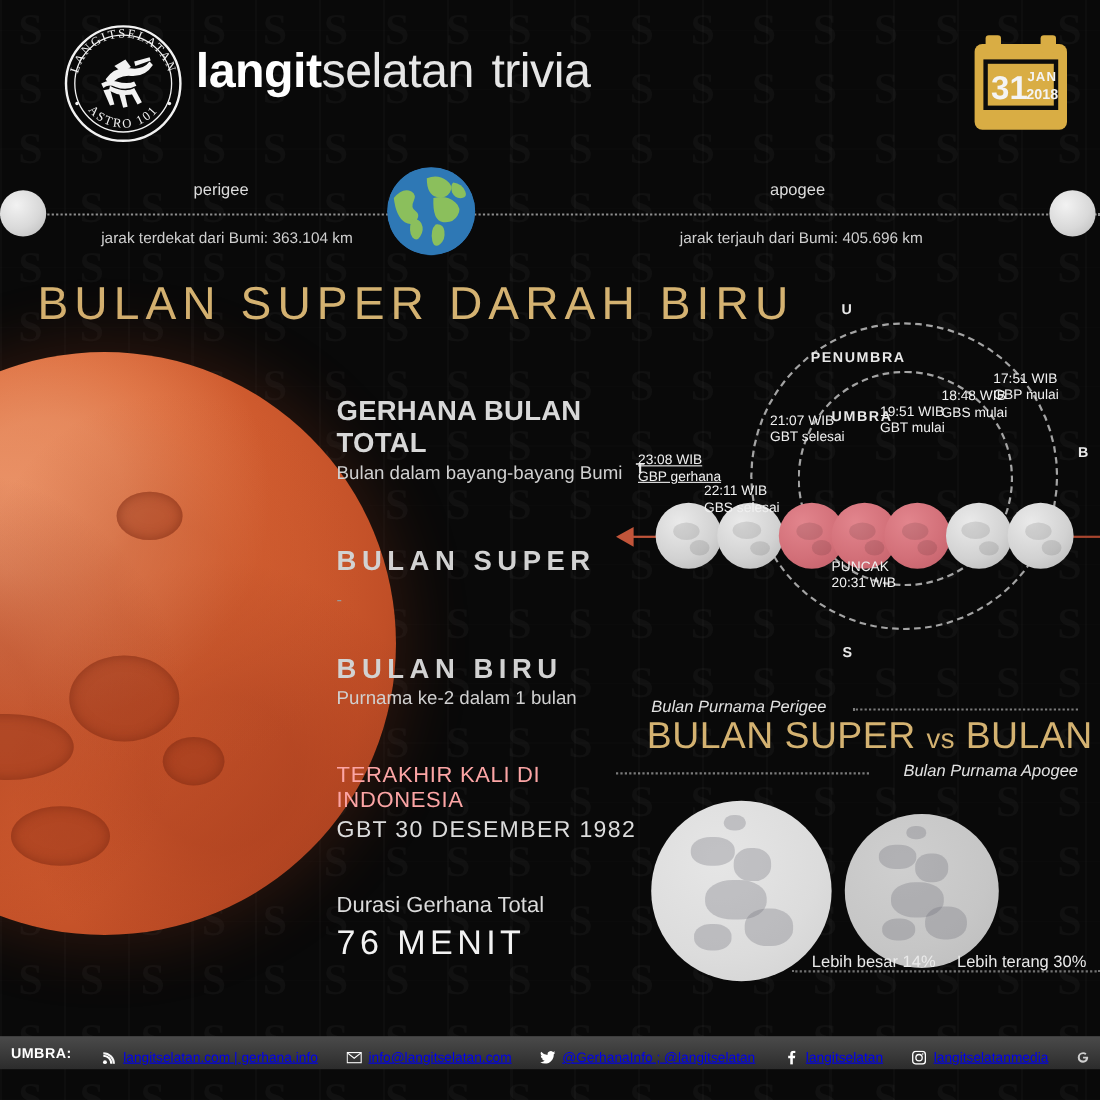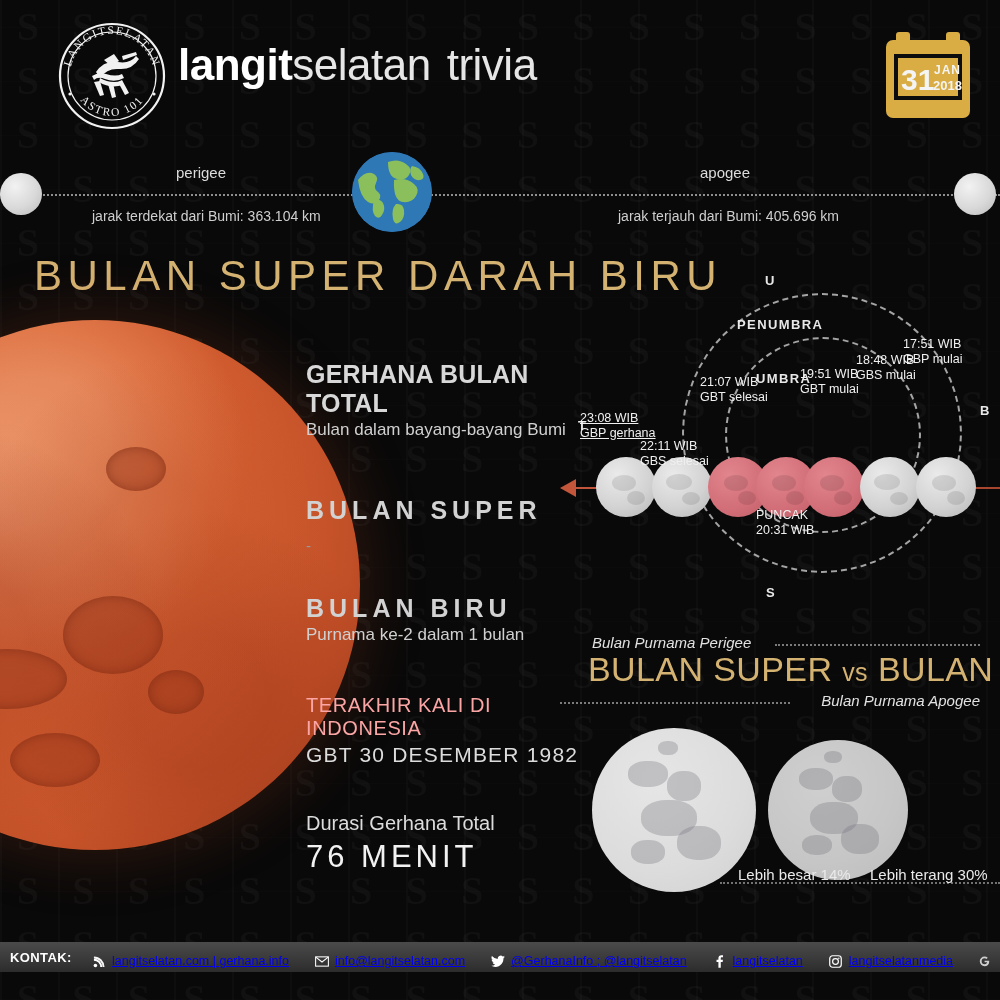--- a/index.html
+++ b/index.html
@@ -770,21 +770,21 @@
     <div class="mare" style="left:52%;top:60%;width:38px;height:30px;"></div>
     <div class="mare" style="left:40%;top:8%;width:18px;height:12px;"></div>
   </div>
 
   <div id="svm-foot-rule"></div>
   <div class="svm-stat" id="stat-besar">Lebih besar 14%</div>
   <div class="svm-stat" id="stat-terang">Lebih terang 30%</div>
 </div>
 
 <div class="layer" id="footer"></div>
-<div id="footer-kontak">KONTAK:</div>
+<div id="footer-kontak">UMBRA:</div>
 <div id="footer-items">
 
   <a class="f-item" href="#">
     <span class="f-ico">
       <svg viewBox="0 0 14 14" width="13" height="13" fill="#fff">
         <circle cx="2.6" cy="11.4" r="1.9"></circle>
         <path d="M1 6.2a6.8 6.8 0 0 1 6.8 6.8h2.1A8.9 8.9 0 0 0 1 4.1z"></path>
         <path d="M1 1.6a11.4 11.4 0 0 1 11.4 11.4h-2.1A9.3 9.3 0 0 0 1 3.7z" opacity=".95"></path>
       </svg>
     </span>

